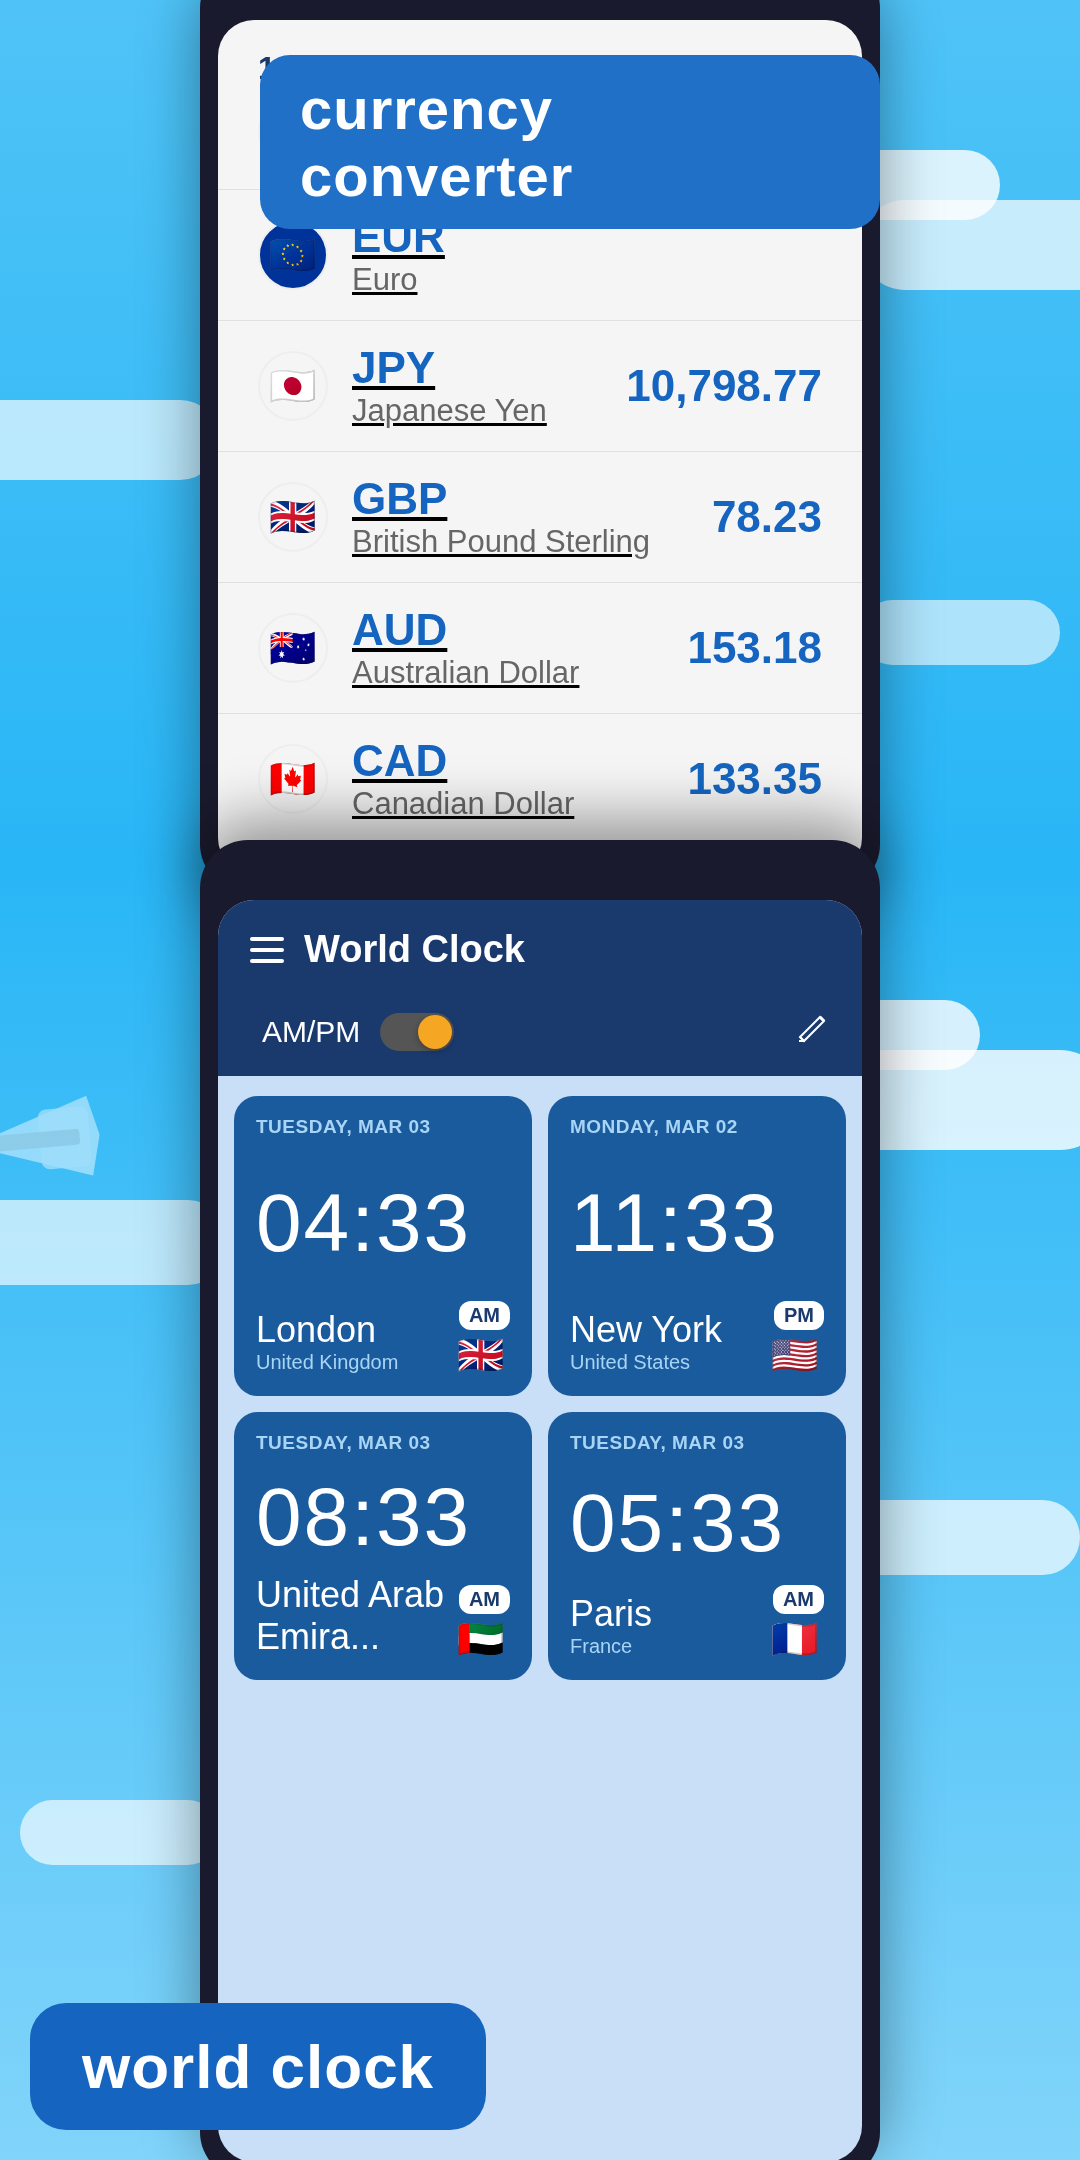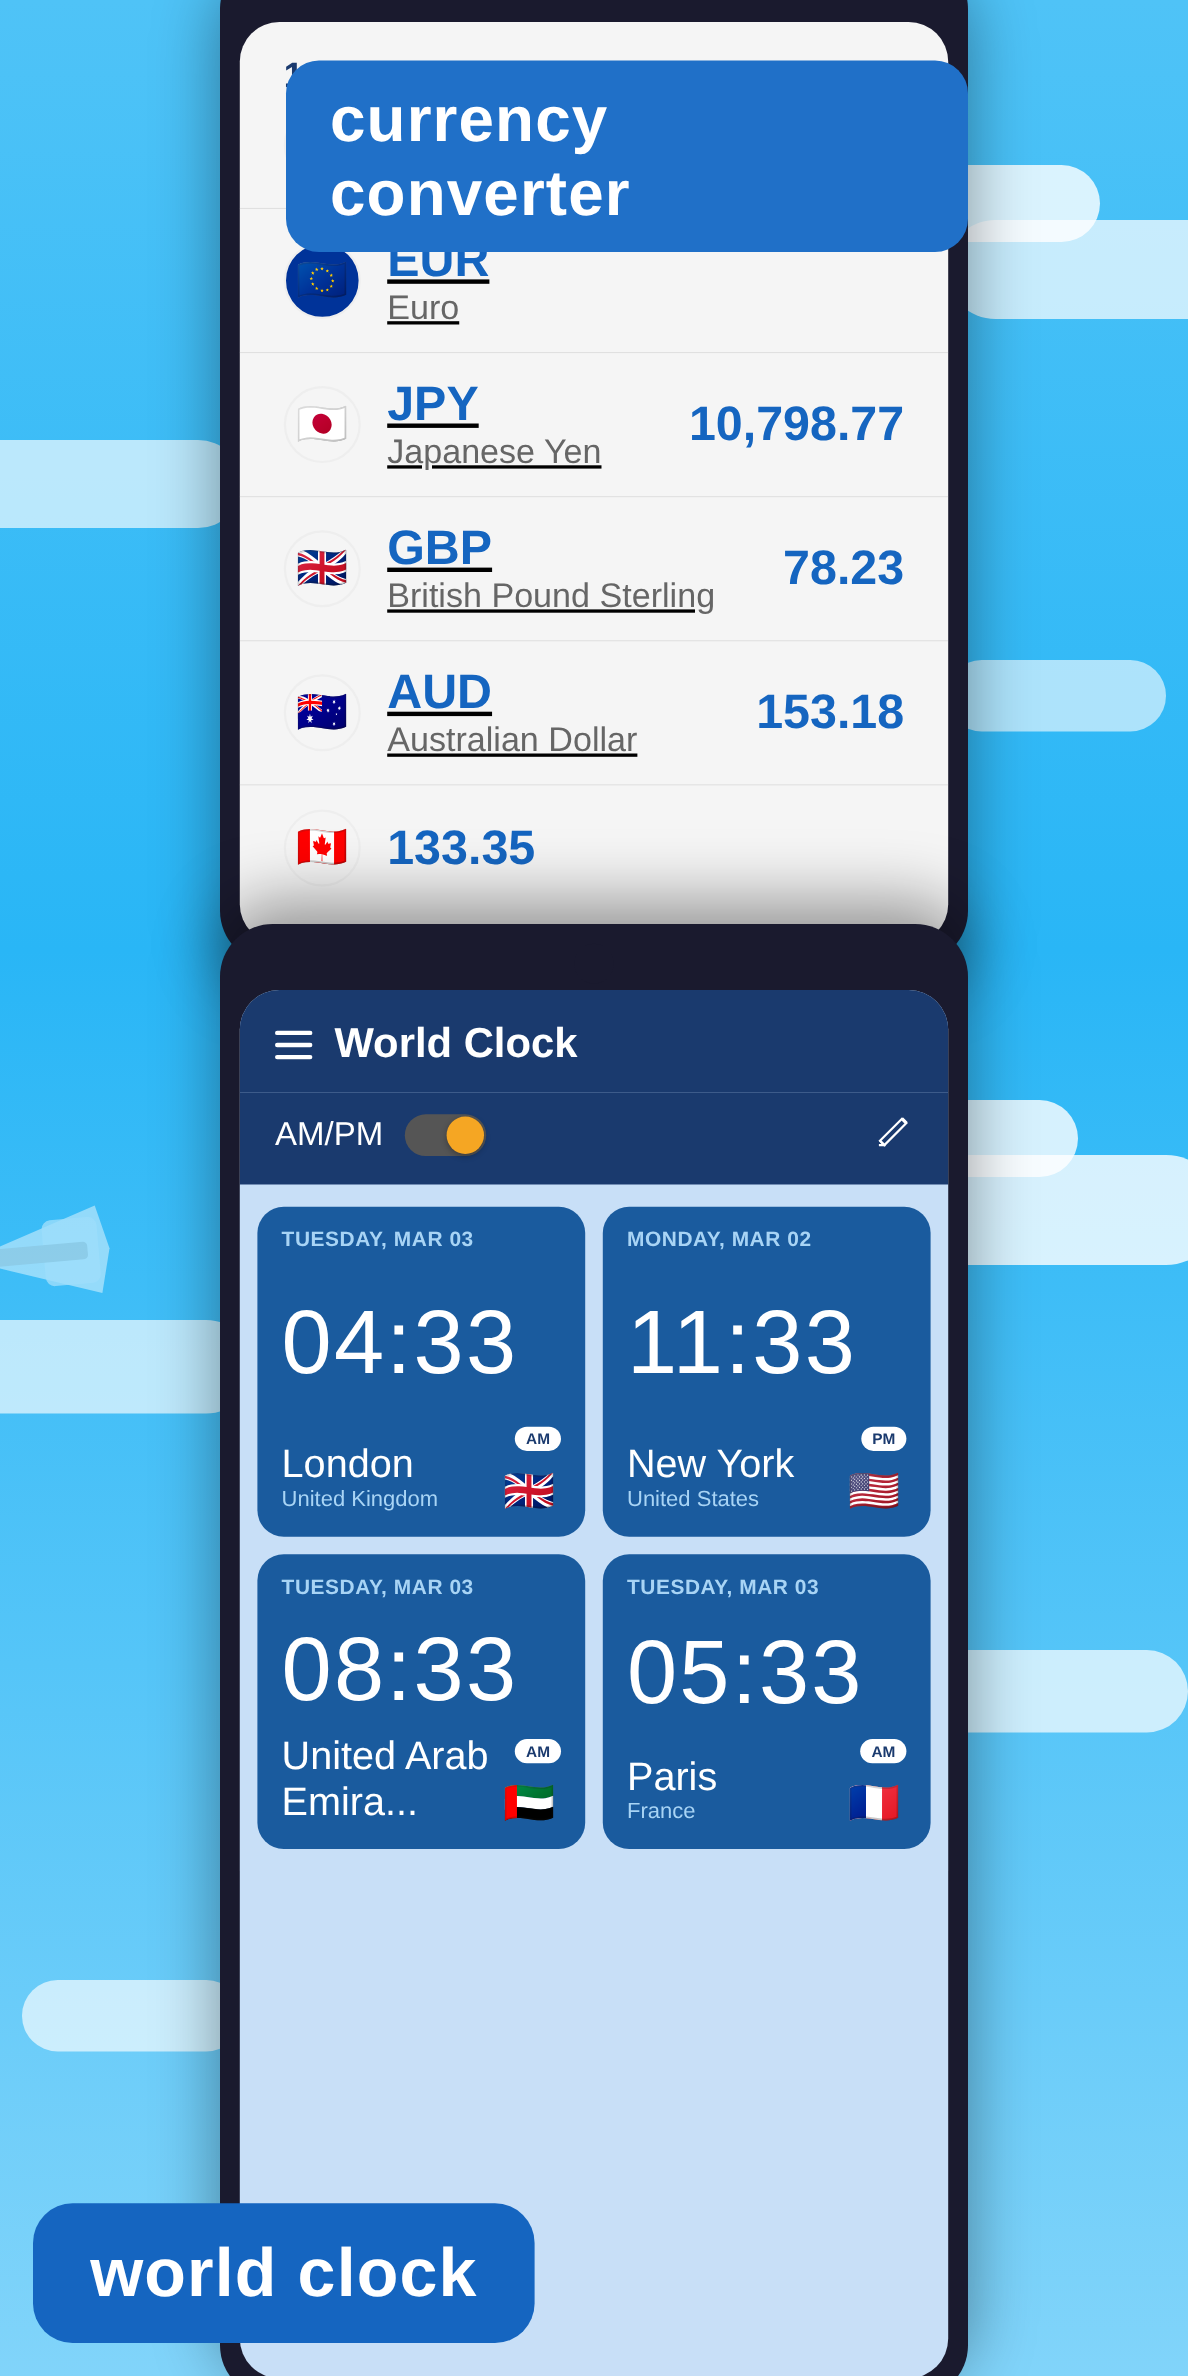--- a/index.html
+++ b/index.html
@@ -181,21 +181,21 @@
     }
     .wc-title {
       font-size: 38px;
       font-weight: 600;
       color: white;
       flex: 1;
     }
 
     .wc-toolbar {
       background: #1a3a6e;
-      padding: 18px 32px 24px 32px;
+      padding: 18px 32px 24px 44px;
       display: flex;
       align-items: center;
       justify-content: space-between;
     }
     .ampm-row {
       display: flex;
       align-items: center;
       gap: 20px;
     }
     .ampm-label {
@@ -285,25 +285,25 @@
       overflow: hidden;
       font-size: 32px;
       display: flex;
       align-items: center;
       justify-content: center;
     }
     .ampm-badge {
       display: inline-block;
       background: white;
       color: #1a3a6e;
-      font-size: 14px;
+      font-size: 20px;
       font-weight: 700;
       border-radius: 12px;
       padding: 3px 10px;
-      margin-bottom: 18px;
+      margin-bottom: 6px;
       align-self: flex-end;
     }
 
     
     .clock-card-partial {
       min-height: 260px;
     }
 
     
     .flag-emoji {
@@ -396,20 +396,24 @@
         <div class="currency-code">AUD</div>
         <div class="currency-name">Australian Dollar</div>
       </div>
       <div class="currency-value">153.18</div>
     </div>
 
     <div class="currency-row" style="border-bottom:none;">
       <div class="currency-flag">
         <span class="flag-emoji">🇨🇦</span>
       </div>
+      <div class="currency-info">
+        <div class="currency-code">CAD</div>
+        <div class="currency-name">Canadian Dollar</div>
+      </div>
       <div class="currency-value">133.35</div>
     </div>
 
   </div>
 </div>
 
 <div class="phone-bottom" style="bottom: -20px;">
 
   <div class="phone-notch"></div>
 

